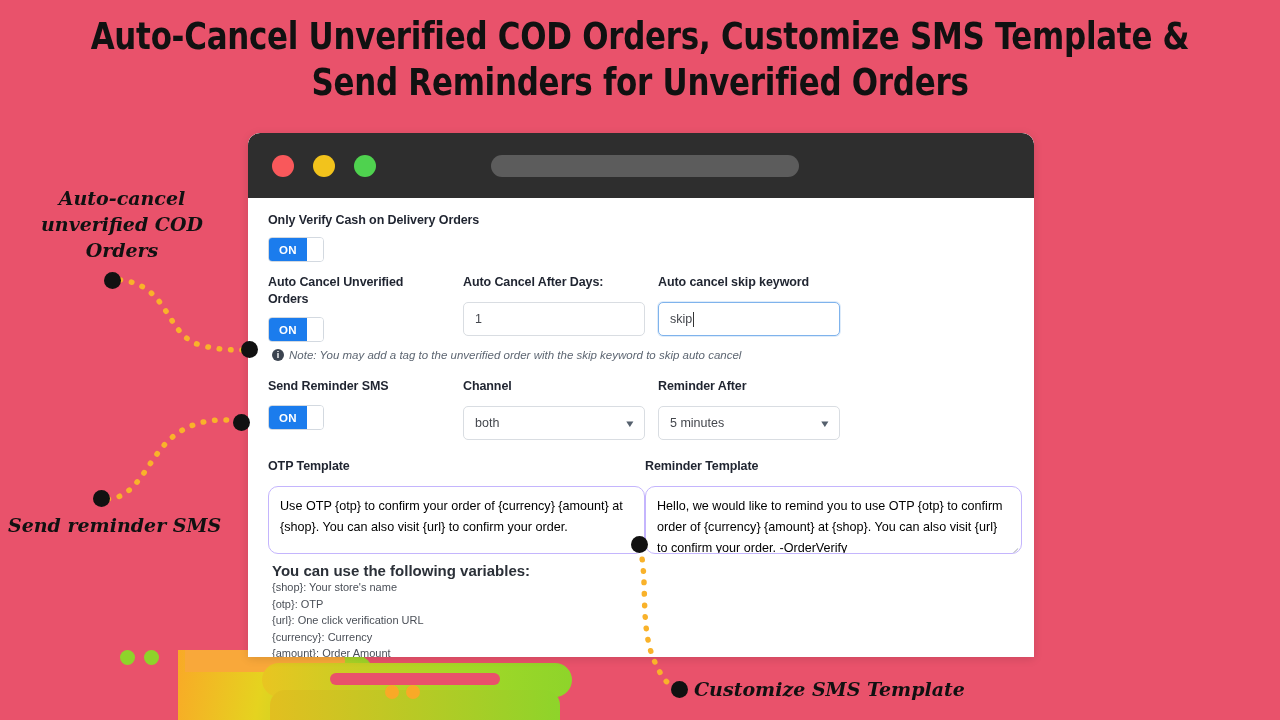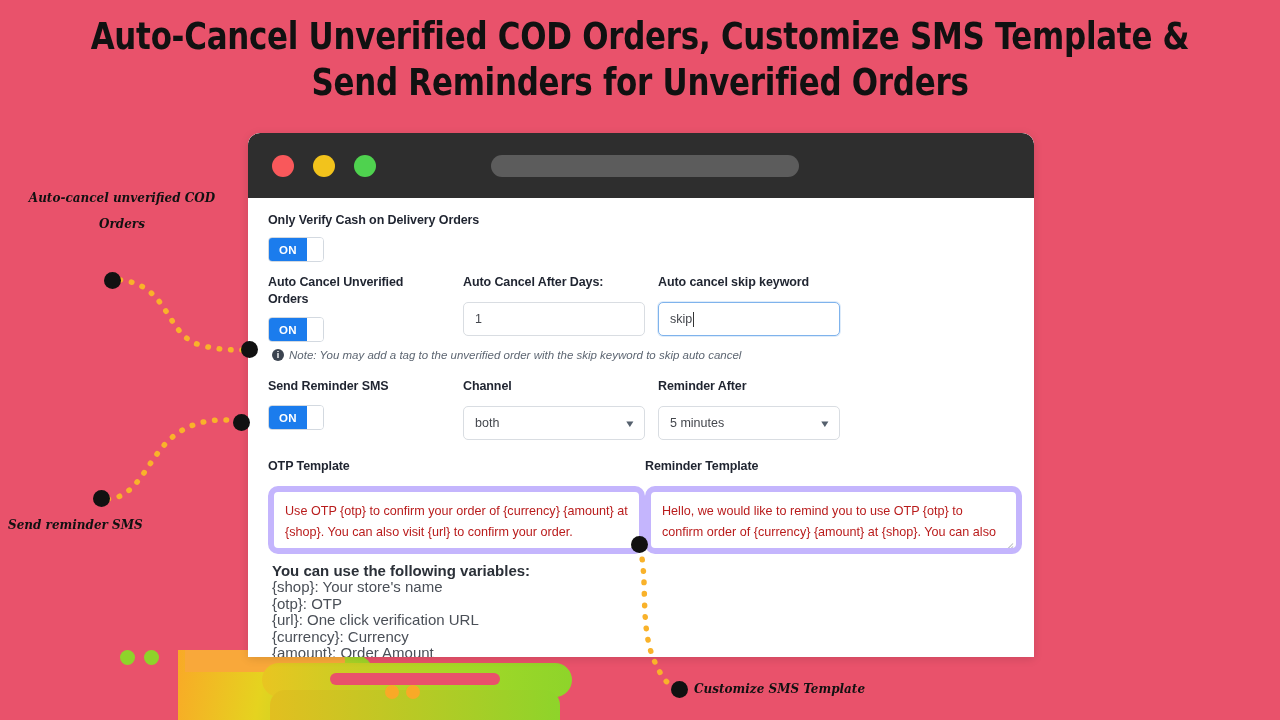--- a/index.html
+++ b/index.html
@@ -188,25 +188,25 @@
     font-weight: 700;
     display: flex;
     align-items: center;
     justify-content: center;
     font-style: normal;
     flex: none;
   }
 
   
   .ta {
-    border: 6px solid #c4b5fd;
+    border: 1px solid #c4b5fd;
     border-radius: 10px;
     background: #fff;
     font-size: 12.6px;
-    color: #b91c1c;
+    color: #000000;
     line-height: 21px;
     padding: 9px 11px;
     position: relative;
     overflow: hidden;
   }
   .ta .grip {
     position: absolute;
     right: 2px; bottom: 1px;
     width: 10px; height: 10px;
   }
@@ -217,31 +217,31 @@
     background: #b4b8bd;
     transform: rotate(-45deg);
     transform-origin: right center;
     display: block;
   }
   .vars { margin-top: 8px; margin-left: 4px; }
   .vars .vh {
     font-size: 15px; font-weight: 700; color: #2b3038; line-height: 17px;
   }
   .vars .vi {
-    font-size: 15px; color: #4a4f57; line-height: 16.5px;
+    font-size: 11px; color: #4a4f57; line-height: 16.5px;
   }
 
   
   .anno {
     position: absolute;
     font-family: "DejaVu Serif", "Liberation Serif", serif;
     font-style: italic;
     font-weight: 700;
     color: #111;
-    font-size: 12px;
+    font-size: 19px;
     line-height: 26px;
   }
   .anno-1 { left: 22px; top: 185px; width: 200px; text-align: center; }
   .anno-2 { left: 8px; top: 512px; width: 230px; text-align: left; }
   .anno-3 { left: 694px; top: 676px; text-align: right; }
   .bdot {
     position: absolute;
     width: 17px; height: 17px;
     border-radius: 50%;
     background: #111;

